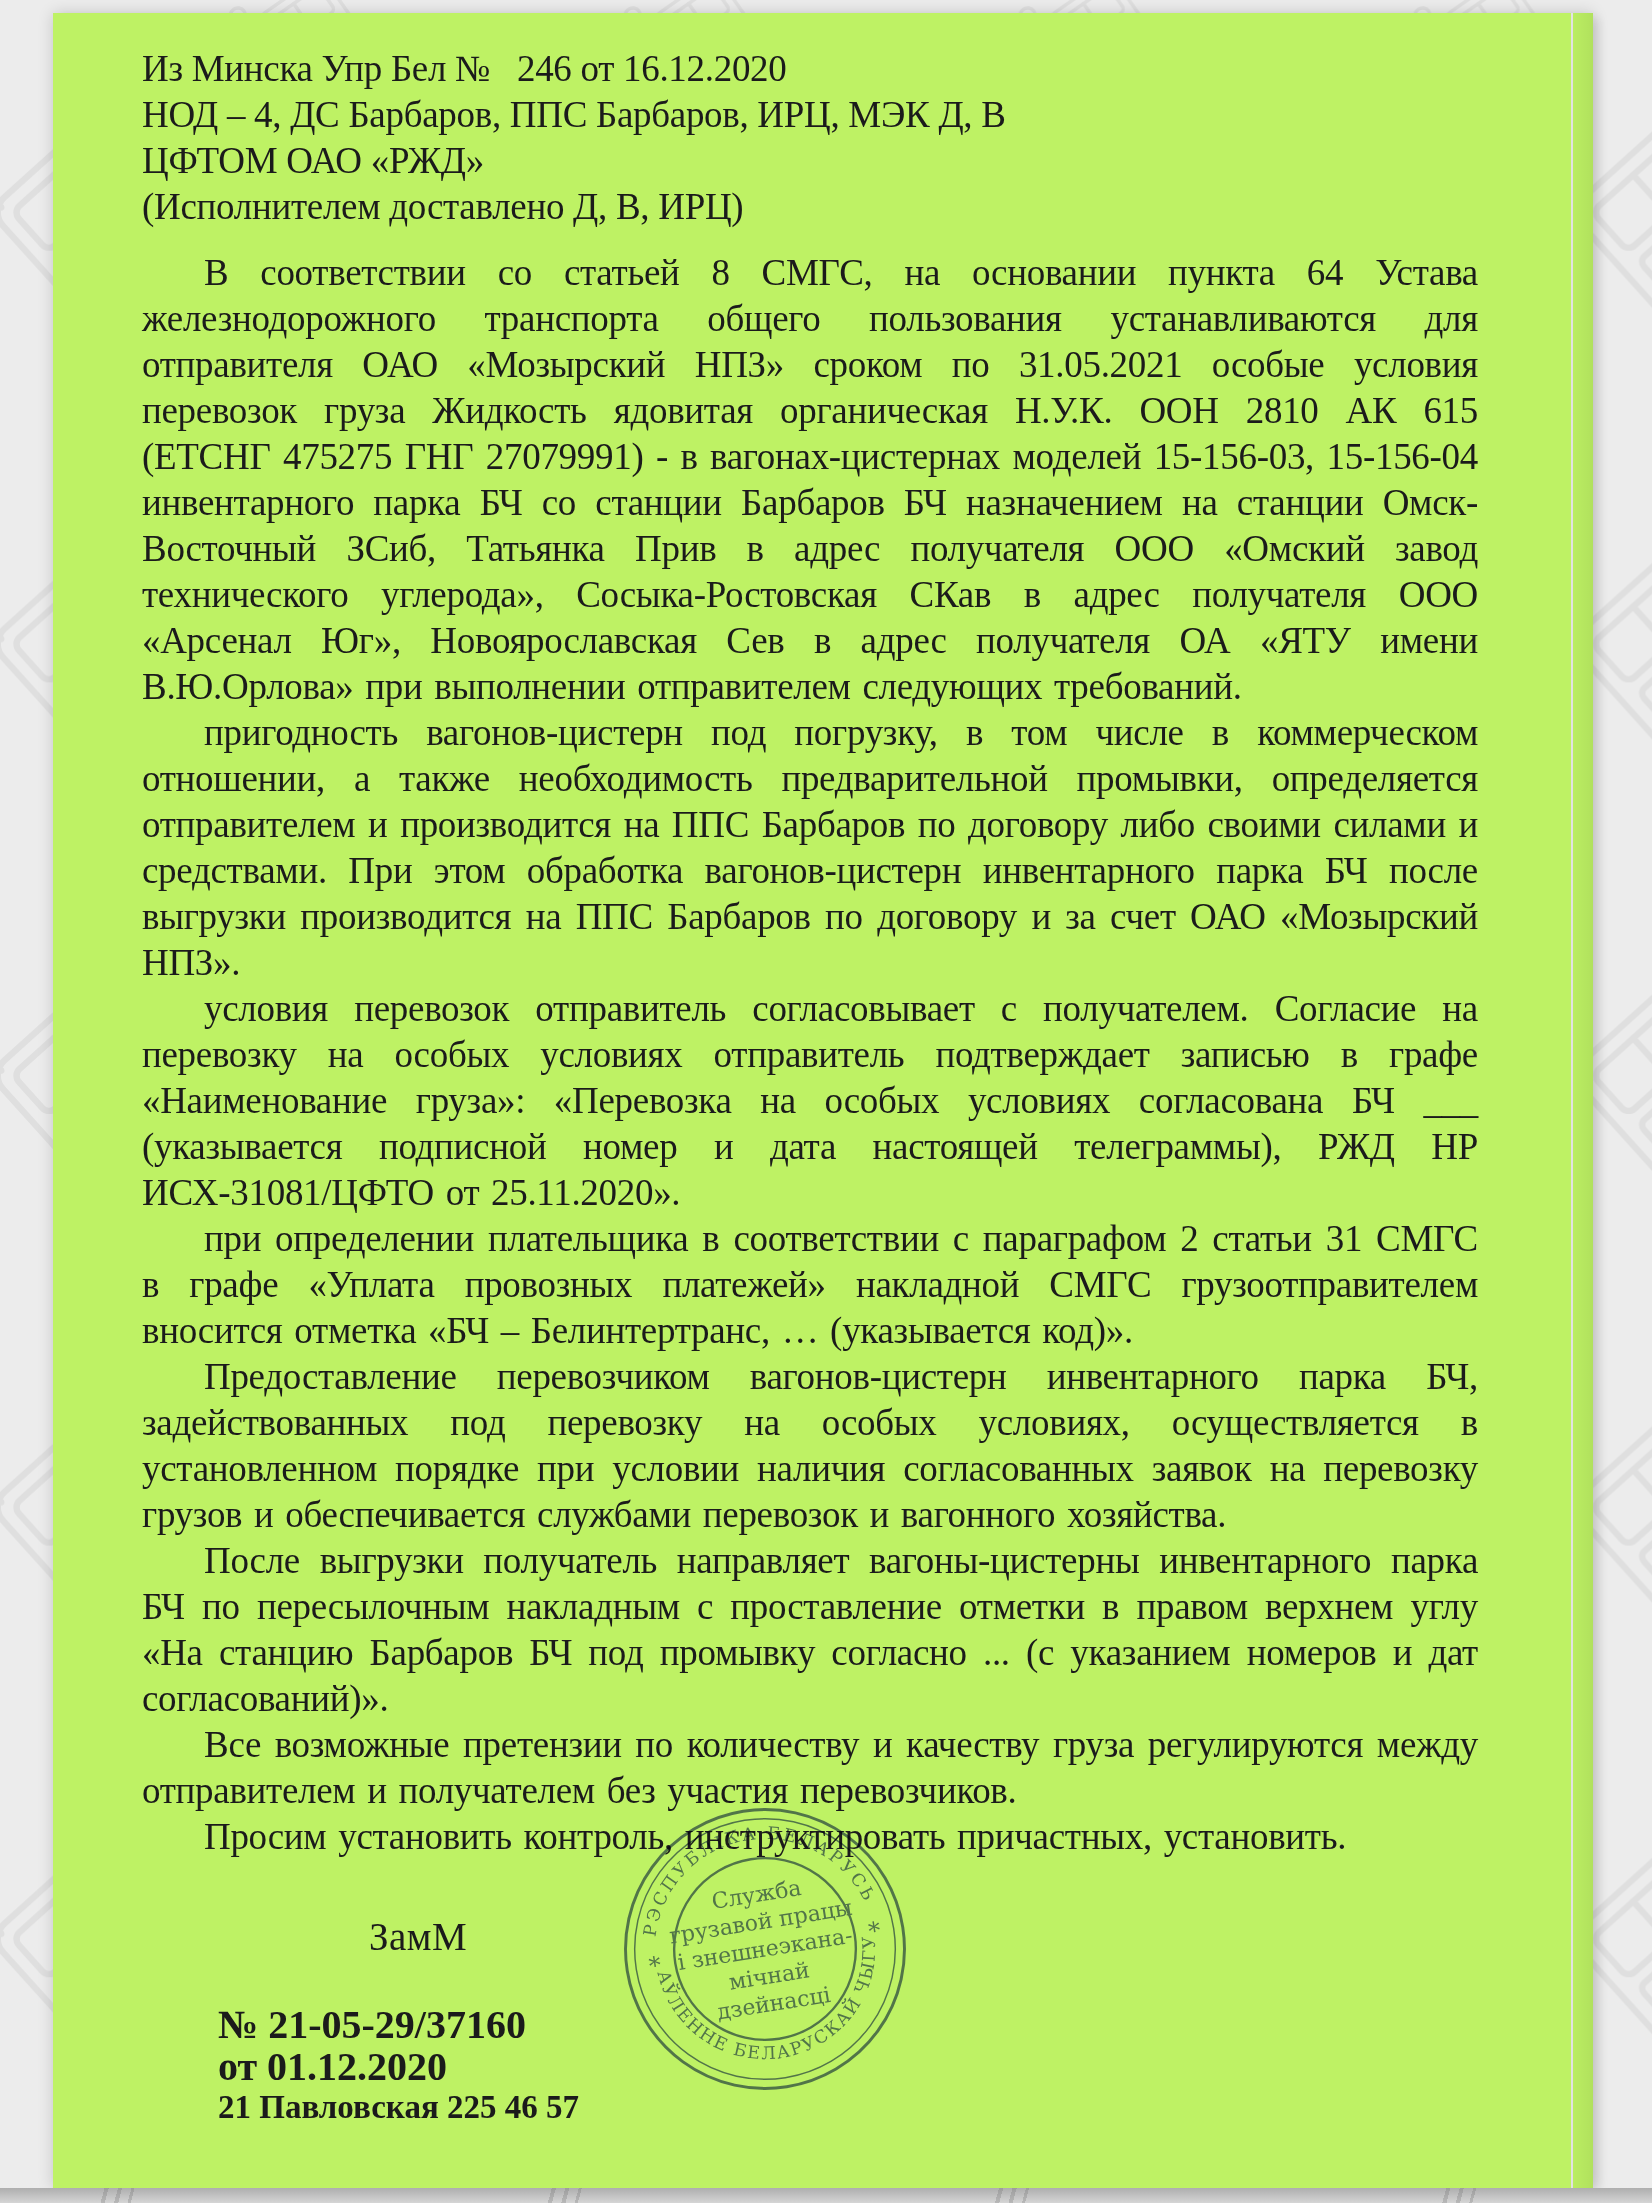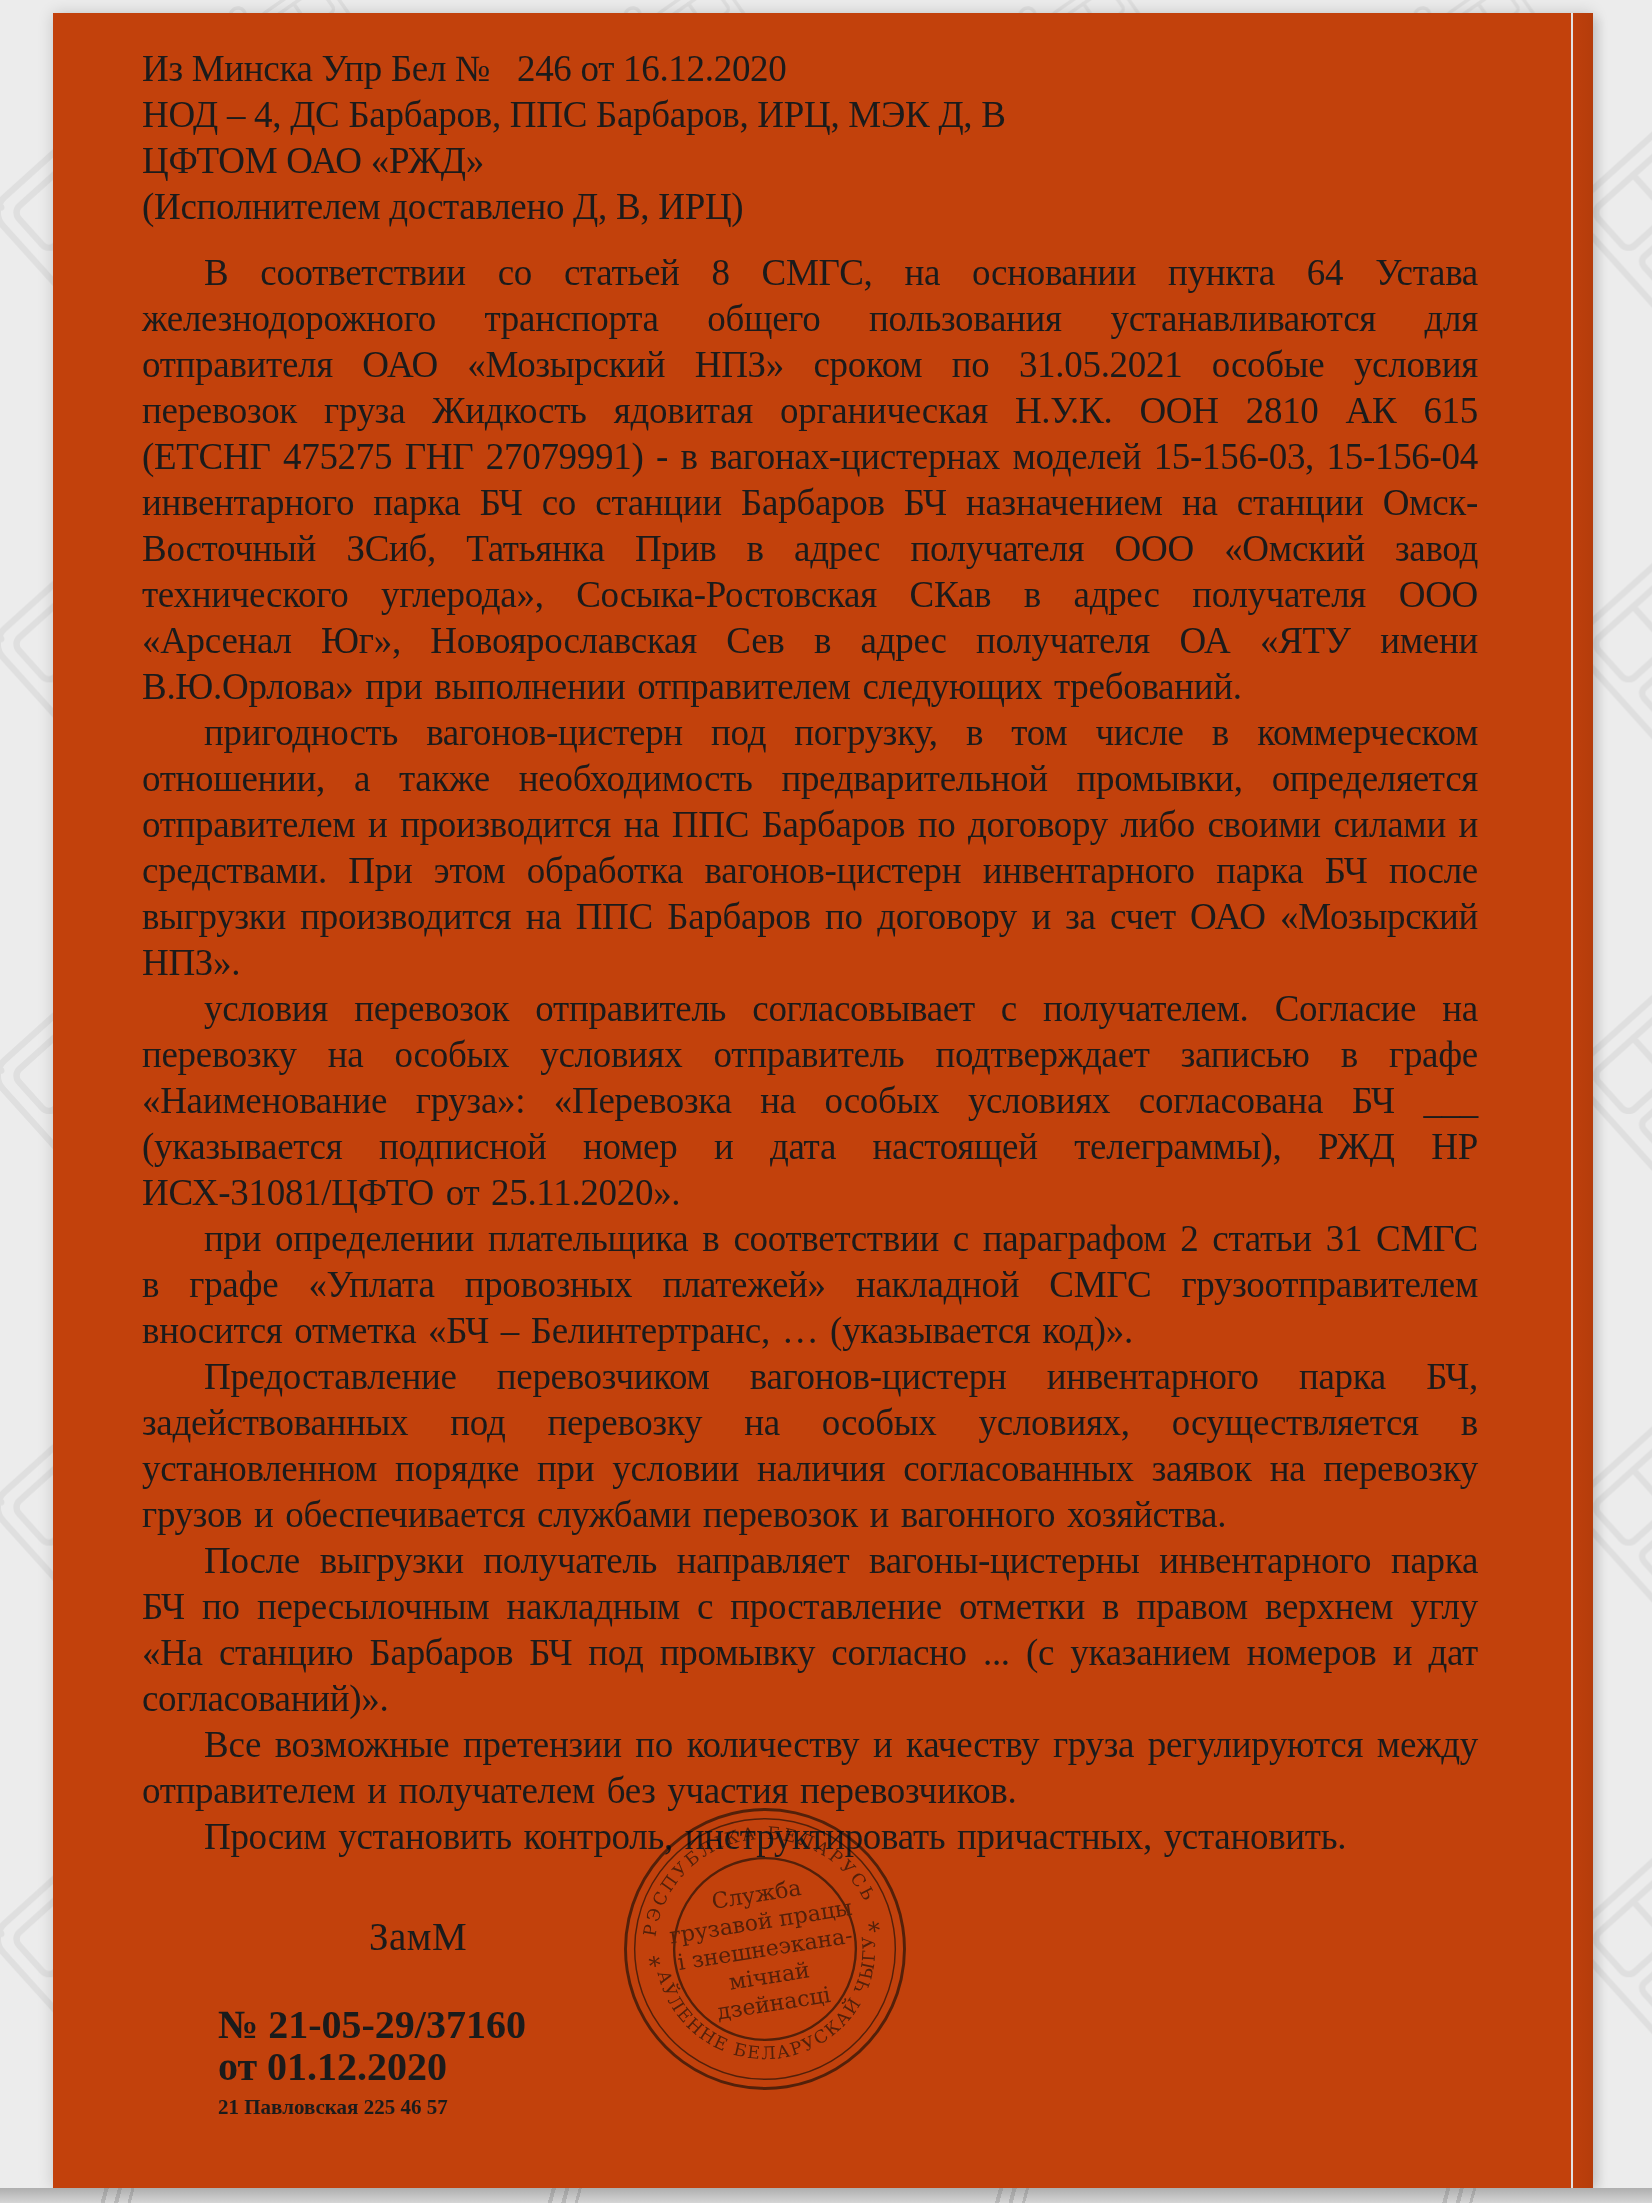--- a/index.html
+++ b/index.html
@@ -7,21 +7,21 @@
     width:1653px;height:2204px;position:relative;overflow:hidden;
     background:#ececec;
     font-family:"Liberation Serif","DejaVu Serif",serif;
     color:#1b1b1b;
   }
   
   .bg-layer{position:absolute;inset:0;z-index:0;}
   
   .sheet{
     position:absolute;left:53px;top:13px;width:1540px;height:2175px;
-    background:#c2410c;z-index:1;
+    background:#bef264;z-index:1;
     box-shadow:0 0 14.7px rgba(0,0,0,.16), 5.5px 3.7px 11px rgba(0,0,0,.10);
   }
   .sheet-fold{
     position:absolute;top:0;right:20px;width:1.8px;height:100%;
     background:#e2e2e2;z-index:3;
   }
   .sheet-edge-shade{
     position:absolute;top:0;right:0;width:20px;height:100%;
     background:linear-gradient(to right, rgba(0,0,0,0.02), rgba(0,0,0,0.07));
     z-index:3;
@@ -39,21 +39,21 @@
     margin:0;font-size:37px;line-height:46px;
     text-indent:62px;text-align:justify;text-align-last:left;
     word-spacing:2.8px;letter-spacing:-0.3px;
   }
   .signature{
     position:absolute;left:316px;top:1901px;z-index:2;
     font-size:39px;letter-spacing:0.5px;
   }
   .refblock{position:absolute;left:165px;top:1991px;z-index:2;font-weight:bold;}
   .ref-line{font-size:40px;line-height:42px;}
-  .contact-line{font-size:21px;line-height:35px;margin-top:1.8px;}
+  .contact-line{font-size:33px;line-height:35px;margin-top:1.8px;}
   
   .stamp{
     position:absolute;left:556px;top:1780px;width:312px;height:312px;
     z-index:5;mix-blend-mode:multiply;opacity:.82;filter:blur(0.4px);
   }
   
   .bottom-band{
     position:absolute;left:0;bottom:0;width:100%;height:15.6px;z-index:4;
     background:
       repeating-linear-gradient(105deg,

